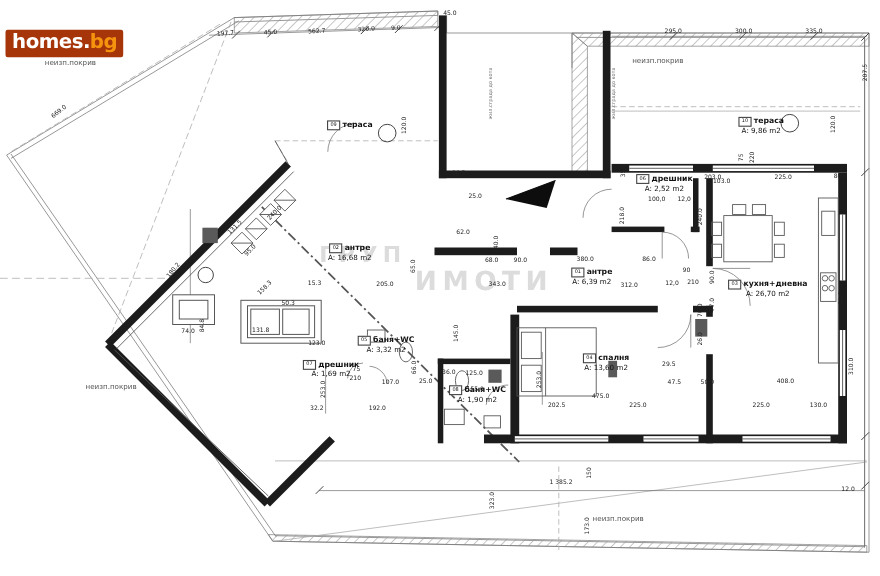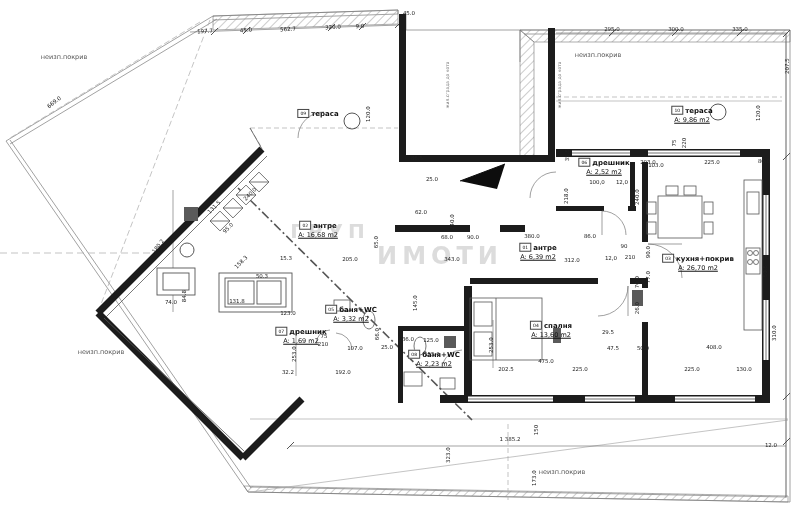--- a/index.html
+++ b/index.html
@@ -5,21 +5,21 @@
   html,body{margin:0;padding:0;background:#ffffff;}
   #canvas{position:relative;width:800px;height:524px;background:#ffffff;overflow:hidden;
           font-family:"DejaVu Sans","Liberation Sans",sans-serif;}
   svg{position:absolute;left:0;top:0;}
   #label-layer{position:absolute;left:0;top:0;width:800px;height:524px;pointer-events:none;}
   .room{position:absolute;transform:translate(-50%,-50%);text-align:center;color:#111;
         font-size:7px;line-height:1.3;white-space:nowrap;}
   .room .nm{font-weight:bold;}
   .room .ic{display:inline-block;min-width:8px;height:7px;border:1px solid #444;background:#fff;
             font-size:4.5px;line-height:7px;vertical-align:1px;margin-right:2px;padding:0 1px;}
-  .room .ar{font-size:6.5px;font-weight:normal;text-decoration:underline;}
+  .room .ar{font-size:6.5px;font-weight:normal;}
   .dim{position:absolute;font-size:5.5px;color:#222;white-space:nowrap;transform-origin:center;}
   .roof{position:absolute;font-size:6.5px;color:#555;transform:translate(-50%,-50%);white-space:nowrap;}
   .core-txt{position:absolute;font-size:4.5px;color:#777;white-space:nowrap;transform-origin:center;}
   #logo{position:absolute;left:5px;top:27px;background:#a63509;border-radius:2px;
         padding:2px 6px 3px 6px;font-size:18px;font-weight:bold;letter-spacing:-0.5px;line-height:1.1;}
   #logo .w{color:#ffffff;}
   #logo .o{color:#f5930f;}
   .wm{position:absolute;color:#dcdcdc;font-weight:bold;letter-spacing:5px;transform:translate(-50%,-50%);}
   #wm1{left:330px;top:231px;font-size:20px;}
   #wm2{left:440px;top:256px;font-size:24px;}
@@ -267,38 +267,38 @@
       </div>
       <div class="room" style="left: 318px; top: 230px;">
         <div><span class="ic">02</span><span class="nm">антре</span></div>
         <div class="ar">A: 16,68 m2</div>
       </div>
       <div class="room" style="left: 538px; top: 252px;">
         <div><span class="ic">01</span><span class="nm">антре</span></div>
         <div class="ar">A: 6,39 m2</div>
       </div>
       <div class="room" style="left: 698px; top: 263px;">
-        <div><span class="ic">03</span><span class="nm">кухня+покрив</span></div>
+        <div><span class="ic">03</span><span class="nm">кухня+дневна</span></div>
         <div class="ar">A: 26,70 m2</div>
       </div>
       <div class="room" style="left: 351px; top: 314px;">
         <div><span class="ic">05</span><span class="nm">баня+WC</span></div>
         <div class="ar">A: 3,32 m2</div>
       </div>
       <div class="room" style="left: 301px; top: 336px;">
         <div><span class="ic">07</span><span class="nm">дрешник</span></div>
         <div class="ar">A: 1,69 m2</div>
       </div>
       <div class="room" style="left: 551px; top: 330px;">
         <div><span class="ic">04</span><span class="nm">спалня</span></div>
         <div class="ar">A: 13,60 m2</div>
       </div>
       <div class="room" style="left: 434px; top: 359px;">
         <div><span class="ic">08</span><span class="nm">баня+WC</span></div>
-        <div class="ar">A: 2,23 m2</div>
+        <div class="ar">A: 1,90 m2</div>
       </div>
       <div class="dim" style="left: 205px; top: 31px; transform: translate(-50%, -50%) rotate(-4deg);">197.7</div>
       <div class="dim" style="left: 246px; top: 30px; transform: translate(-50%, -50%) rotate(-4deg);">45.0</div>
       <div class="dim" style="left: 288px; top: 29px; transform: translate(-50%, -50%) rotate(-4deg);">562.7</div>
       <div class="dim" style="left: 333px; top: 27px; transform: translate(-50%, -50%) rotate(-4deg);">320.0</div>
       <div class="dim" style="left: 360px; top: 26px; transform: translate(-50%, -50%) rotate(-4deg);">9.0</div>
       <div class="dim" style="left: 409px; top: 13px; transform: translate(-50%, -50%) rotate(0deg);">45.0</div>
       <div class="dim" style="left: 612px; top: 29px; transform: translate(-50%, -50%) rotate(0deg);">295.0</div>
       <div class="dim" style="left: 676px; top: 29px; transform: translate(-50%, -50%) rotate(0deg);">300.0</div>
       <div class="dim" style="left: 740px; top: 29px; transform: translate(-50%, -50%) rotate(0deg);">335.0</div>
@@ -377,13 +377,16 @@
       <div class="dim" style="left: 473px; top: 237px; transform: translate(-50%, -50%) rotate(0deg);">90.0</div>
       <div class="dim" style="left: 452px; top: 222px; transform: translate(-50%, -50%) rotate(-90deg);">240.0</div>
       <div class="roof" style="left: 64px; top: 57px;">неизп.покрив</div>
       <div class="roof" style="left: 598px; top: 55px;">неизп.покрив</div>
       <div class="roof" style="left: 101px; top: 352px;">неизп.покрив</div>
       <div class="roof" style="left: 562px; top: 472px;">неизп.покрив</div>
       <div class="core-txt" style="left: 447px; top: 85px; transform: translate(-50%, -50%) rotate(-90deg);">жил.сграда до кота</div>
       <div class="core-txt" style="left: 559px; top: 85px; transform: translate(-50%, -50%) rotate(-90deg);">жил.сграда до кота</div>
     </div>
 
+  <div id="logo">
+    <span class="w">homes.</span><span class="o">bg</span>
+  </div>
 </div>
 
 </body></html>

